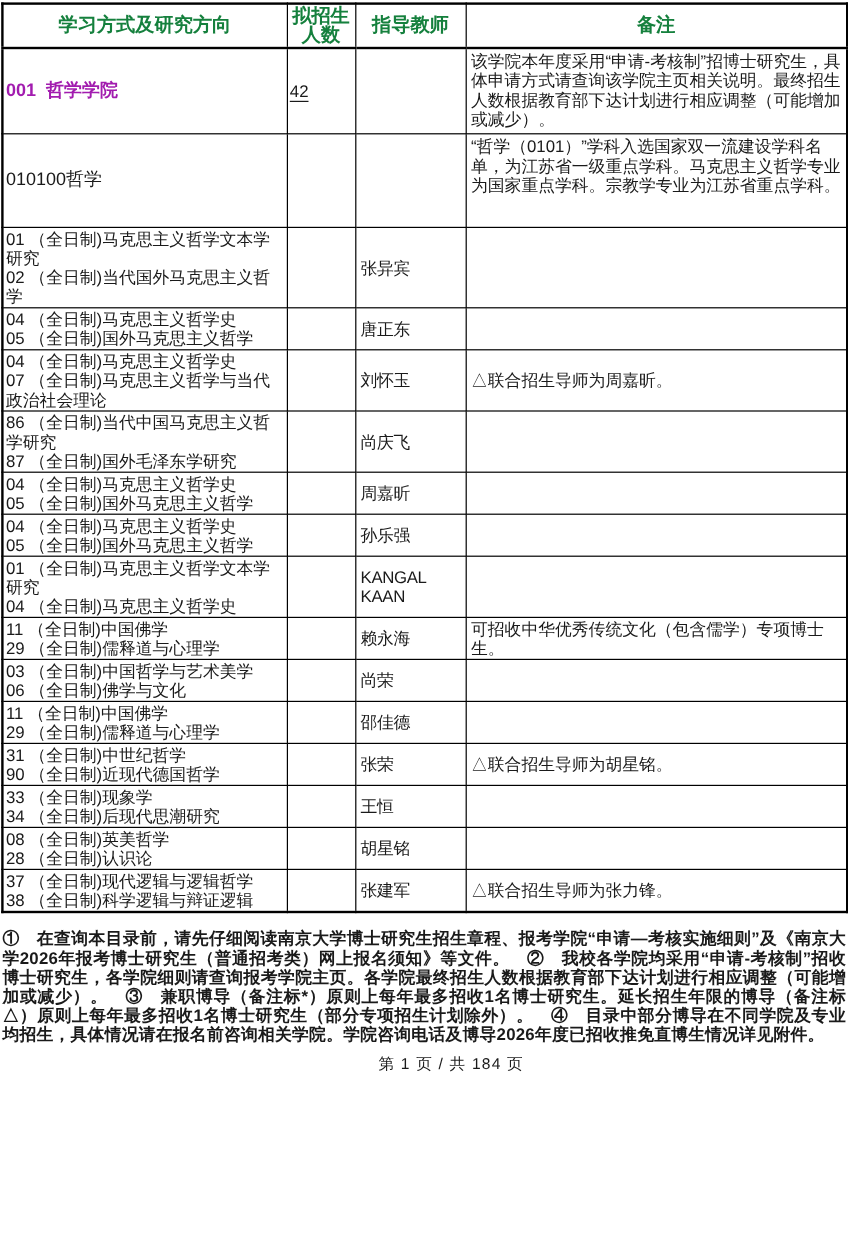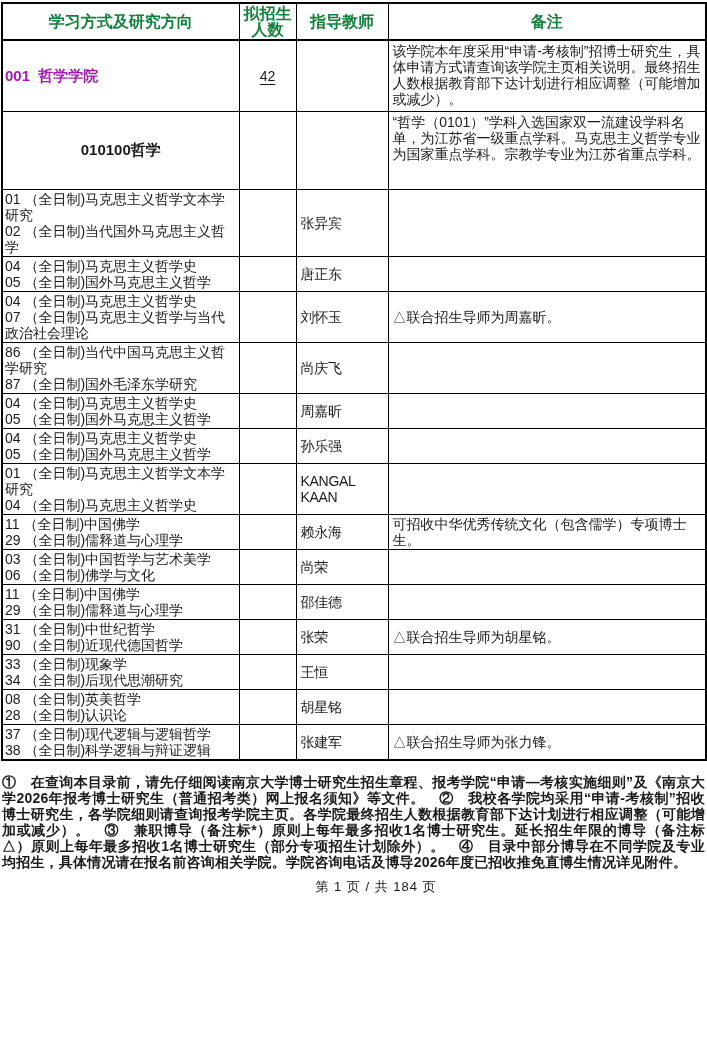--- a/index.html
+++ b/index.html
@@ -45,38 +45,37 @@
     text-align: center;
     height: 33px;
     border-bottom: 2px solid #000;
     padding: 1px 1px;
   }
   td.c1 { text-align: left; padding-left: 2px; padding-right: 2px; }
   .dir {
     white-space: pre-wrap;
     word-break: break-all;
   }
-  td.c2 { text-align: center; }
+  td.c2 { text-align: left; }
   .quota:not(:empty) {
     text-decoration: underline;
     text-underline-offset: 3px;
   }
   td.c3 { text-align: left; padding-left: 4px; letter-spacing: -0.3px; }
   td.c4 { text-align: left; padding-left: 4px; padding-right: 2px; word-break: break-all; }
   tr.row-college { height: 71px; }
   tr.row-college .dir {
     color: #a21caf;
     font-weight: bold;
     font-size: 15px;
   }
   tr.row-major { height: 78px; }
   tr.row-major .dir {
-    font-weight: bold;
+    font-weight: normal;
     font-size: 15px;
-    text-align: center;
   }
   tr.row-college td.c4, tr.row-major td.c4 { vertical-align: top; padding-top: 2px; }
   tr.row-direction { height: 34px; }
   .notes {
     margin: 13px 2px 0 2px;
     font-weight: bold;
     font-size: 14px;
     line-height: 16px;
     text-align: justify;
     word-break: break-all;

